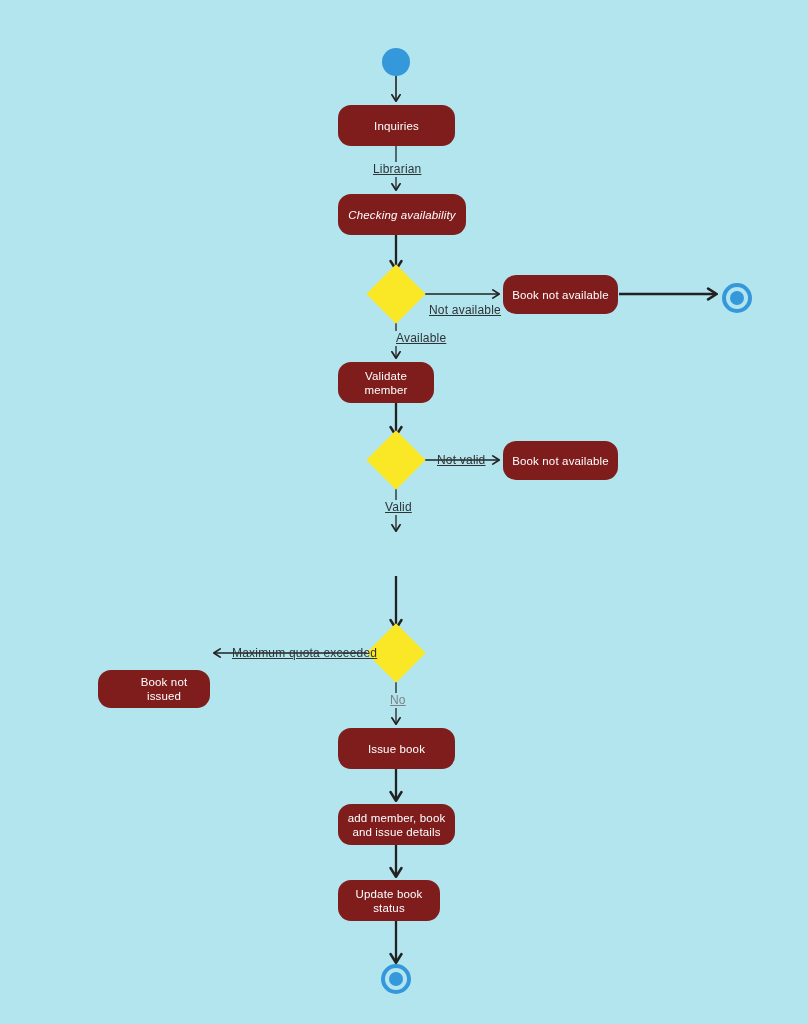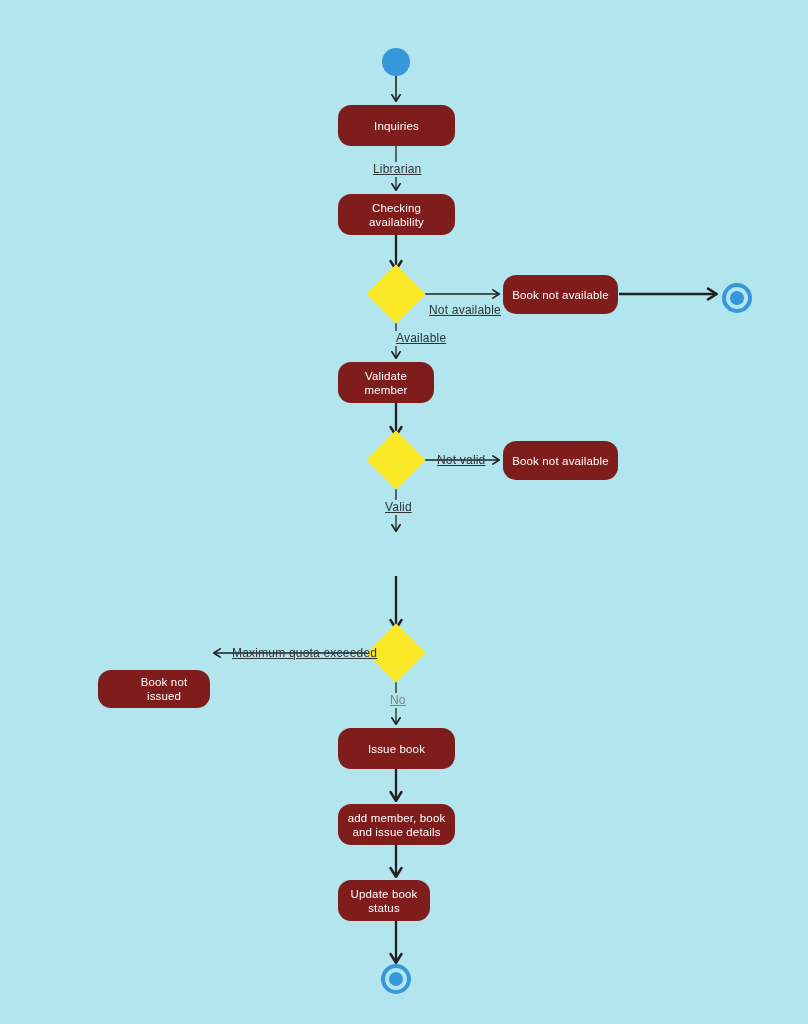--- a/index.html
+++ b/index.html
@@ -161,21 +161,21 @@
   </svg>
 
   <div class="node start-node" style="left:382px; top:48px;"></div>
 
   <div class="node activity" style="left:338px; top:105px; width:117px; height:41px;">
     <span>Inquiries</span>
   </div>
 
   <div class="edge-label on-axis" style="left:369px; top:162px;">Librarian</div>
 
-  <div class="node activity" style="left:338px; top:194px; width:117px; height:41px;">
+  <div class="node activity" style="left:338px; top:194px; width:128px; height:41px;font-style:italic;">
     <span>Checking availability</span>
   </div>
 
   <div class="node decision" style="left:375px; top:273px;"></div>
 
   <div class="edge-label" style="left:429px; top:288px;margin-top:16px;">Not available</div>
 
   <div class="node activity" style="left:503px; top:275px; width:115px; height:39px;">
     <span>Book not available</span>
   </div>
@@ -213,19 +213,19 @@
     <div>
       <div>add member, book</div>
       <div>and issue details</div>
     </div>
   </div>
 
   <div class="node activity" style="left:338px; top:728px; width:117px; height:41px;">
     <span>Issue book</span>
   </div>
 
-  <div class="node activity" style="left:338px; top:880px; width:92px; height:41px;">
+  <div class="node activity" style="left:338px; top:880px; width:102px; height:41px;">
     <span>Update book status</span>
   </div>
 
   <div class="node end-node" style="left:381px; top:964px;"></div>
 
 </div>
 
 </body></html>

